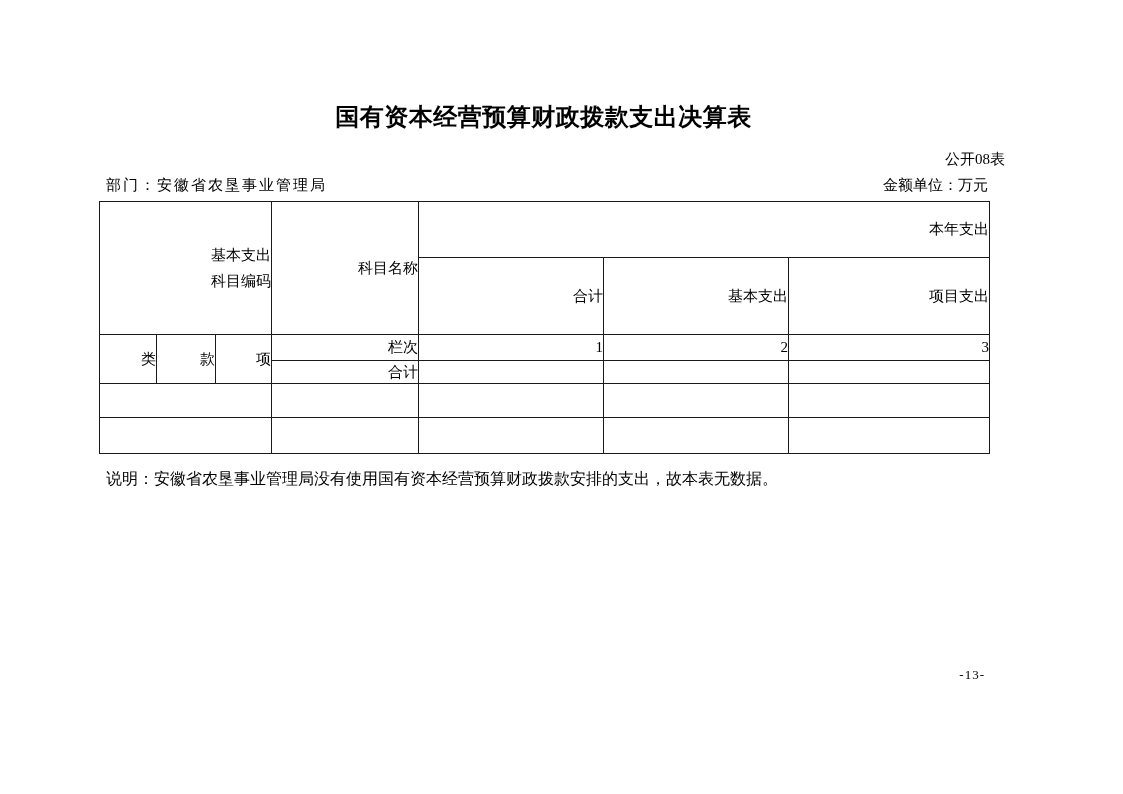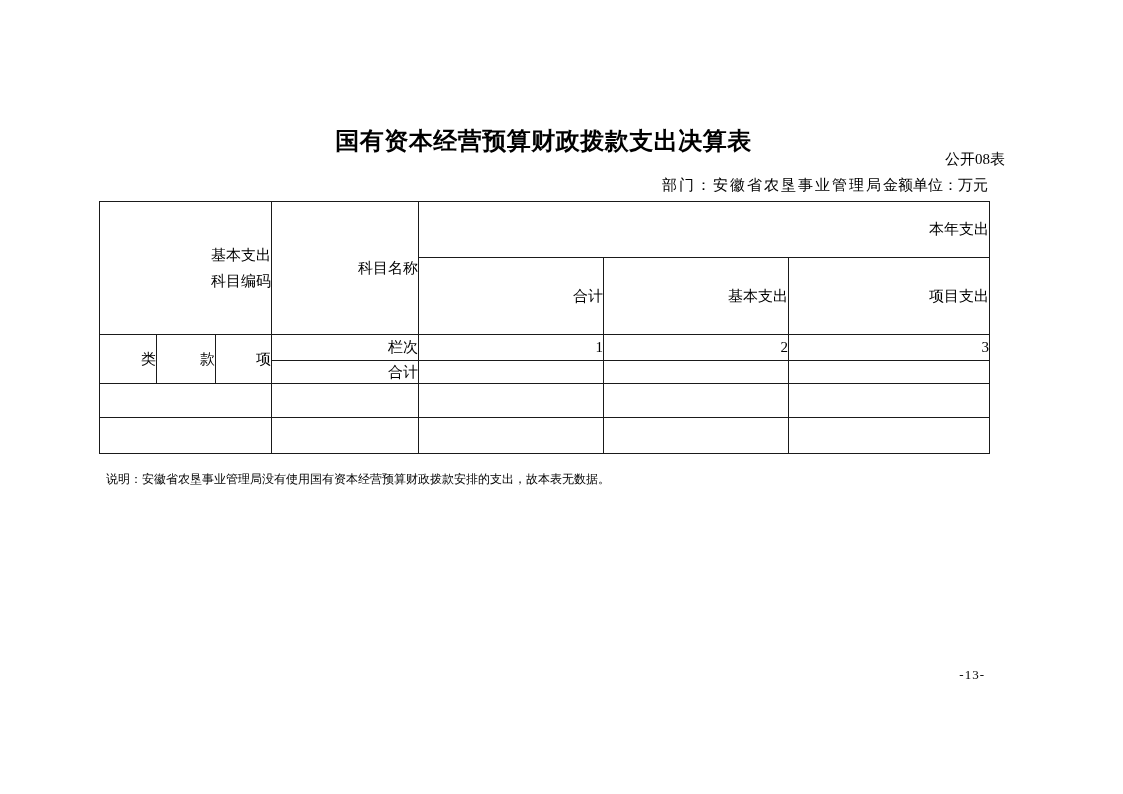--- a/index.html
+++ b/index.html
@@ -20,36 +20,35 @@
     position: absolute;
     left: 99px;
     top: 102px;
     width: 889px;
     text-align: center;
     font-family: "Liberation Sans", "DejaVu Sans", sans-serif;
     font-weight: bold;
     font-size: 24px;
     line-height: 30px;
     letter-spacing: 0.5px;
-    margin-top: 24px;
   }
   .form-code {
     position: absolute;
     top: 149px;
     right: 118px;
     font-size: 15px;
     line-height: 20px;
   }
   .meta-row {
     position: absolute;
     left: 106px;
     right: 135px;
     top: 175px;
     display: flex;
-    justify-content: flex-end;
+    justify-content: space-between;
     font-size: 15px;
     line-height: 21px;
   }
   .meta-row .department { letter-spacing: 2px; }
   table.fiscal-table {
     position: absolute;
     left: 99px;
     top: 201px;
     width: 890px;
     border-collapse: collapse;
@@ -68,21 +67,21 @@
   tr.r2 td { height: 77px; }
   tr.r3 td { height: 26px; }
   tr.r4 td { height: 23px; }
   tr.r5 td { height: 34px; }
   tr.r6 td { height: 36px; }
   .two-line div { line-height: 26px; }
   .note {
     position: absolute;
     left: 106px;
     top: 469px;
-    font-size: 12px;
+    font-size: 16px;
     line-height: 20px;
   }
   .page-number {
     position: absolute;
     top: 663px;
     right: 138px;
     font-size: 13px;
     line-height: 24px;
     letter-spacing: 1px;
   }

